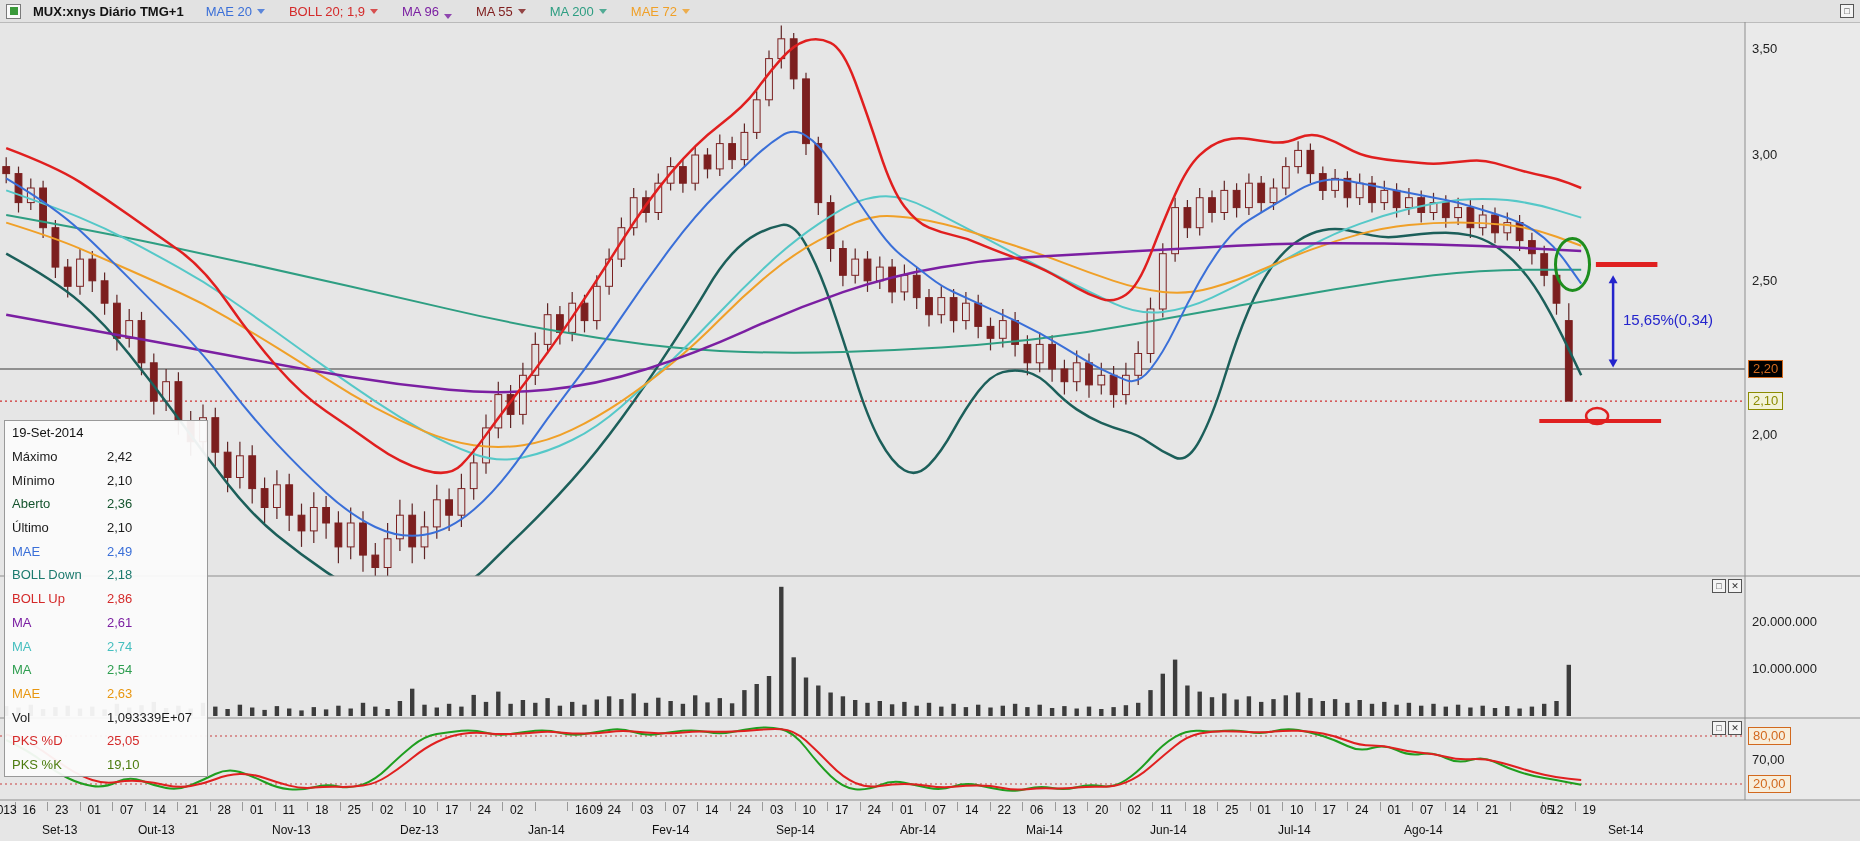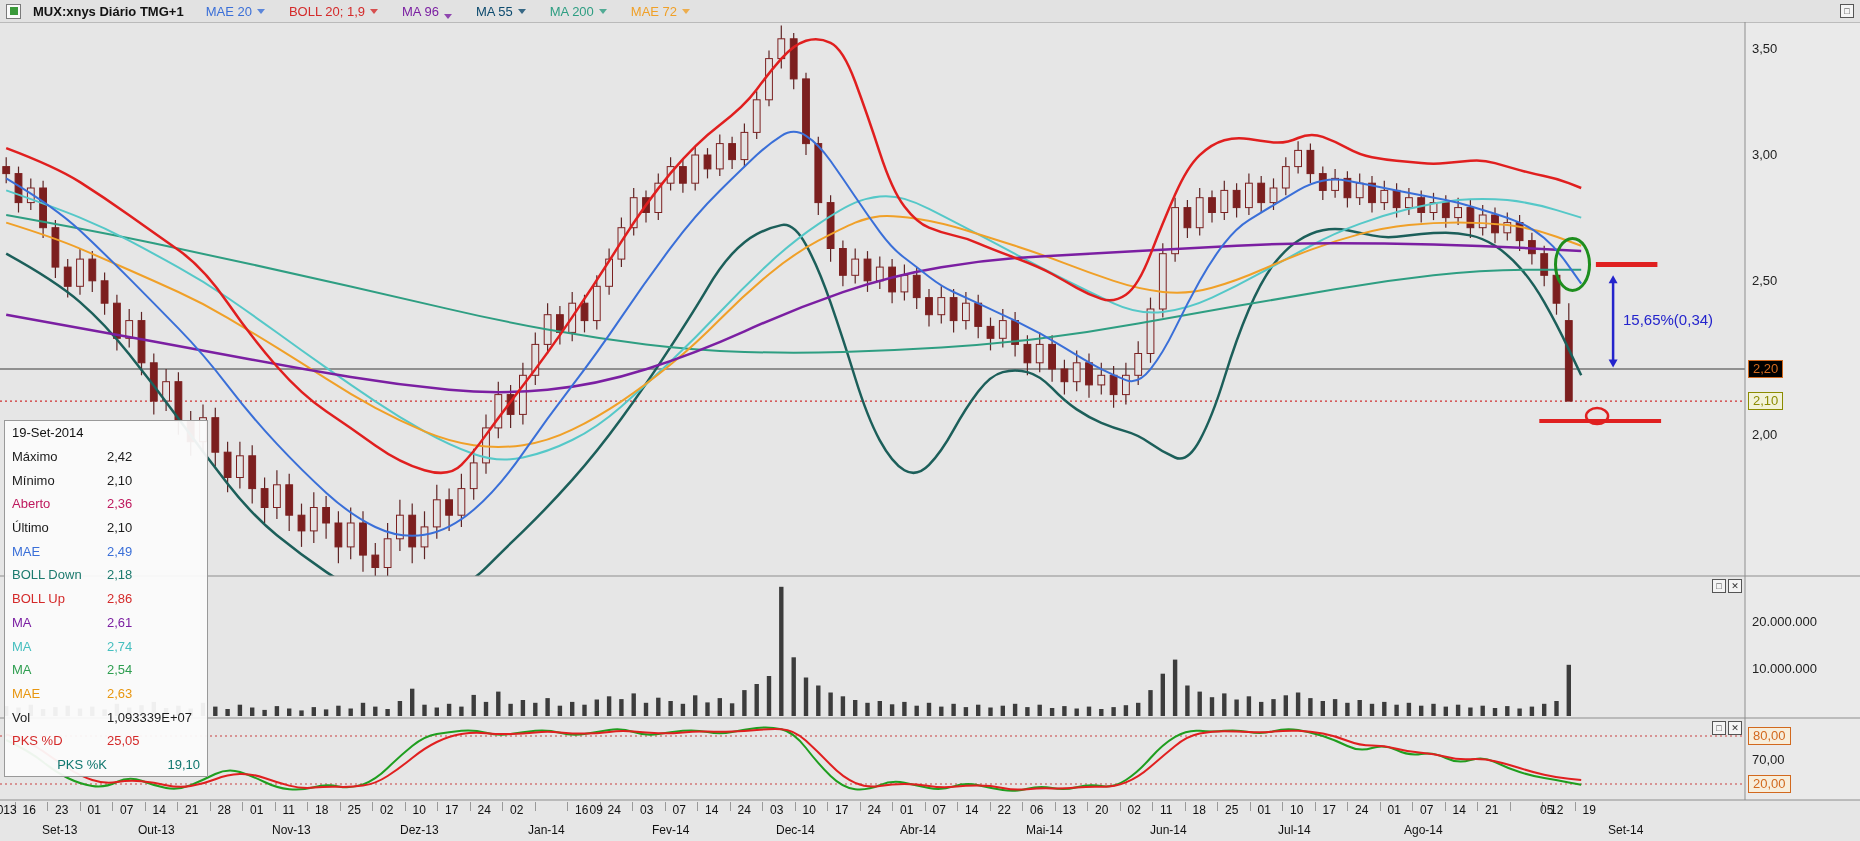--- a/index.html
+++ b/index.html
@@ -470,21 +470,21 @@
           <span class="caret"></span>
         </span>
         <span class="legend-item" style="color: rgb(212, 42, 42);">
           <span>BOLL 20; 1,9</span>
           <span class="caret"></span>
         </span>
         <span class="legend-item" style="color: rgb(123, 31, 162); align-items: flex-end;">
           <span>MA 96</span>
           <span class="caret"></span>
         </span>
-        <span class="legend-item" style="color: #0c4a6e;">
+        <span class="legend-item" style="color: #7f1d1d;">
           <span>MA 55</span>
           <span class="caret"></span>
         </span>
         <span class="legend-item" style="color: rgb(46, 158, 130);">
           <span>MA 200</span>
           <span class="caret"></span>
         </span>
         <span class="legend-item" style="color: rgb(240, 160, 40);">
           <span>MAE 72</span>
           <span class="caret"></span>
@@ -601,38 +601,38 @@
     <div class="tick-label" style="left: 1550px;">12</div>
     <div class="tick-sep" style="left: 1542px;"></div>
     <div class="tick-label" style="left: 1582.5px;">19</div>
     <div class="tick-sep" style="left: 1574.5px;"></div>
     <div class="month-label" style="left: 42px;">Set-13</div>
     <div class="month-label" style="left: 138px;">Out-13</div>
     <div class="month-label" style="left: 272px;">Nov-13</div>
     <div class="month-label" style="left: 400px;">Dez-13</div>
     <div class="month-label" style="left: 528px;">Jan-14</div>
     <div class="month-label" style="left: 652px;">Fev-14</div>
-    <div class="month-label" style="left: 776px;">Dec-14</div>
+    <div class="month-label" style="left: 776px;">Sep-14</div>
     <div class="month-label" style="left: 900px;">Abr-14</div>
     <div class="month-label" style="left: 1026px;">Mai-14</div>
     <div class="month-label" style="left: 1150px;">Jun-14</div>
     <div class="month-label" style="left: 1278px;">Jul-14</div>
     <div class="month-label" style="left: 1404px;">Ago-14</div>
     <div class="month-label" style="left: 1608px;">Set-14</div>
     <div class="tooltip">
       <div class="t-row t-head">19-Set-2014</div>
       <div class="t-row" style="color: rgb(26, 26, 26);">
         <span class="lab">Máximo</span>
         <span class="val">2,42</span>
       </div>
       <div class="t-row" style="color: rgb(26, 26, 26);">
         <span class="lab">Mínimo</span>
         <span class="val">2,10</span>
       </div>
-      <div class="t-row" style="color: #be185d;">
+      <div class="t-row" style="color: #14532d;">
         <span class="lab">Aberto</span>
         <span class="val">2,36</span>
       </div>
       <div class="t-row" style="color: rgb(26, 26, 26);">
         <span class="lab">Último</span>
         <span class="val">2,10</span>
       </div>
       <div class="t-row" style="color: rgb(58, 111, 216);">
         <span class="lab">MAE</span>
         <span class="val">2,49</span>
@@ -662,21 +662,21 @@
         <span class="val">2,63</span>
       </div>
       <div class="t-row" style="color: rgb(26, 26, 26);">
         <span class="lab">Vol</span>
         <span class="val">1,093339E+07</span>
       </div>
       <div class="t-row" style="color: rgb(212, 42, 42);">
         <span class="lab">PKS %D</span>
         <span class="val">25,05</span>
       </div>
-      <div class="t-row" style="color: #0f766e; text-align: right;">
+      <div class="t-row" style="color: #4d7c0f;">
         <span class="lab">PKS %K</span>
         <span class="val">19,10</span>
       </div>
     </div>
     <div class="winbtn" style="left: 1712px; top: 579px;">□</div>
     <div class="winbtn" style="left: 1728px; top: 579px;">✕</div>
     <div class="winbtn" style="left: 1712px; top: 721px;">□</div>
     <div class="winbtn" style="left: 1728px; top: 721px;">✕</div>
   </div>
 

